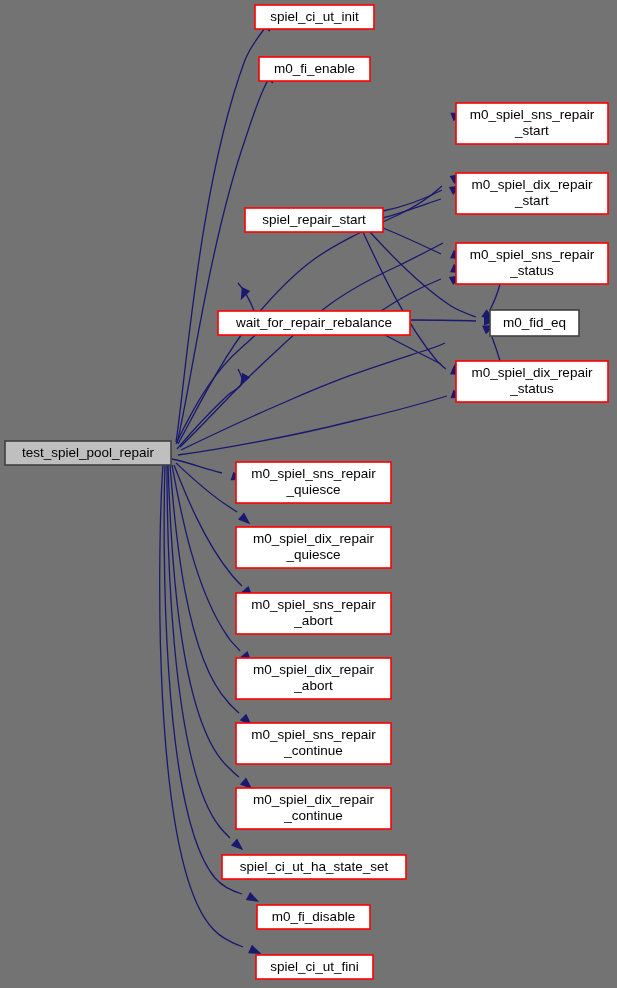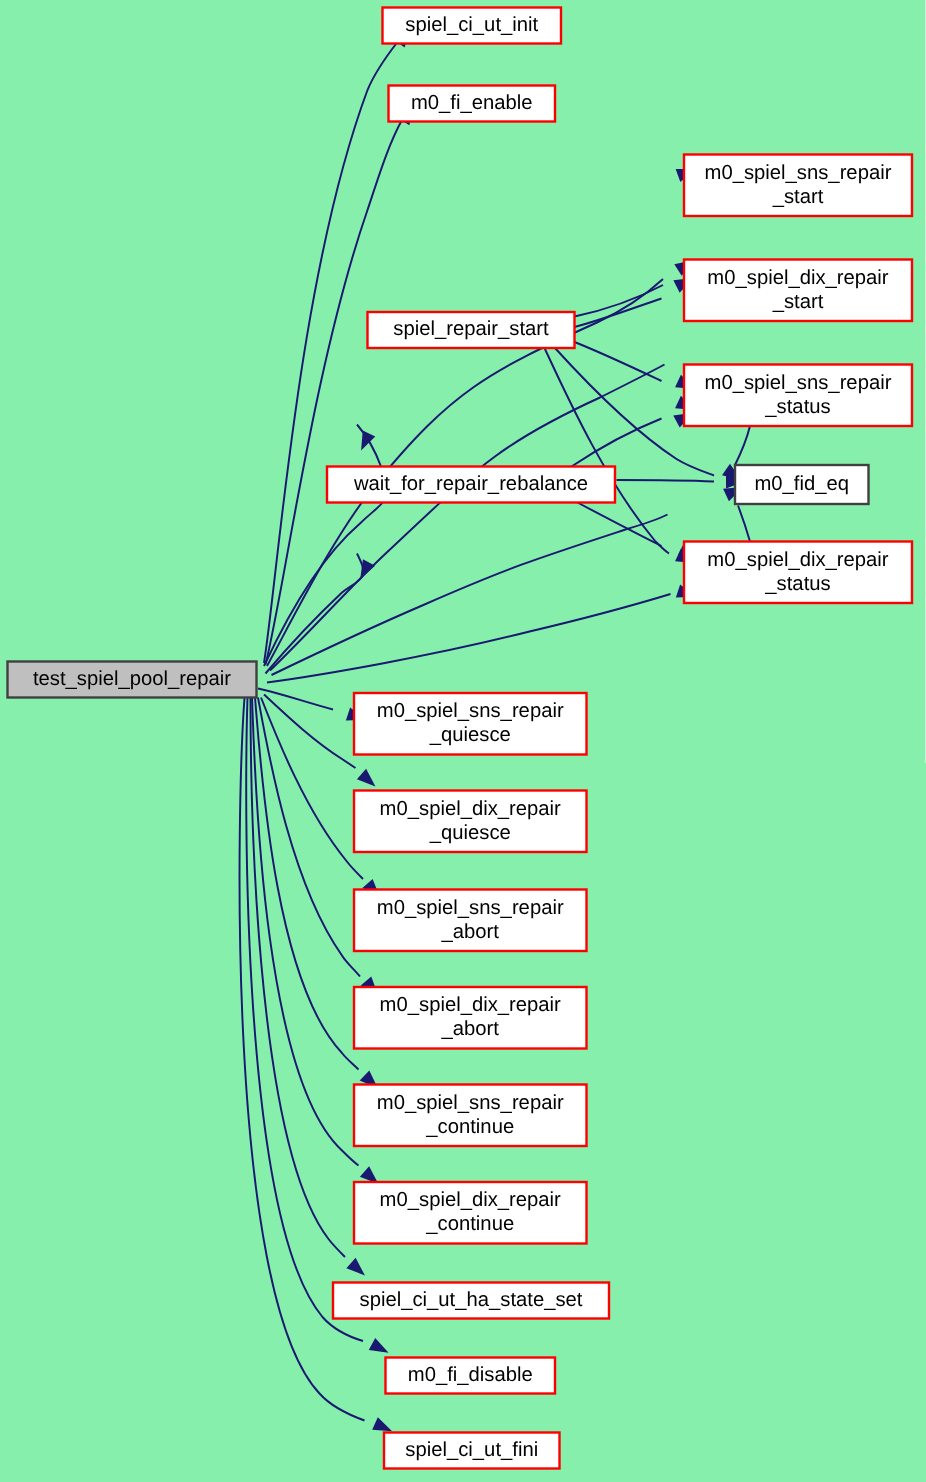--- a/index.html
+++ b/index.html
@@ -4,21 +4,21 @@
 <style>
   html, body {
     margin: 0;
     padding: 0;
     background: #ffffff;
   }
   #graph-root {
     position: relative;
     width: 617px;
     height: 988px;
-    background: #86efac;
+    background: #737373;
     font-family: "Liberation Sans", sans-serif;
     overflow: hidden;
   }
   svg#callgraph {
     position: absolute;
     top: 0;
     left: 0;
     width: 617px;
     height: 988px;
     display: block;

